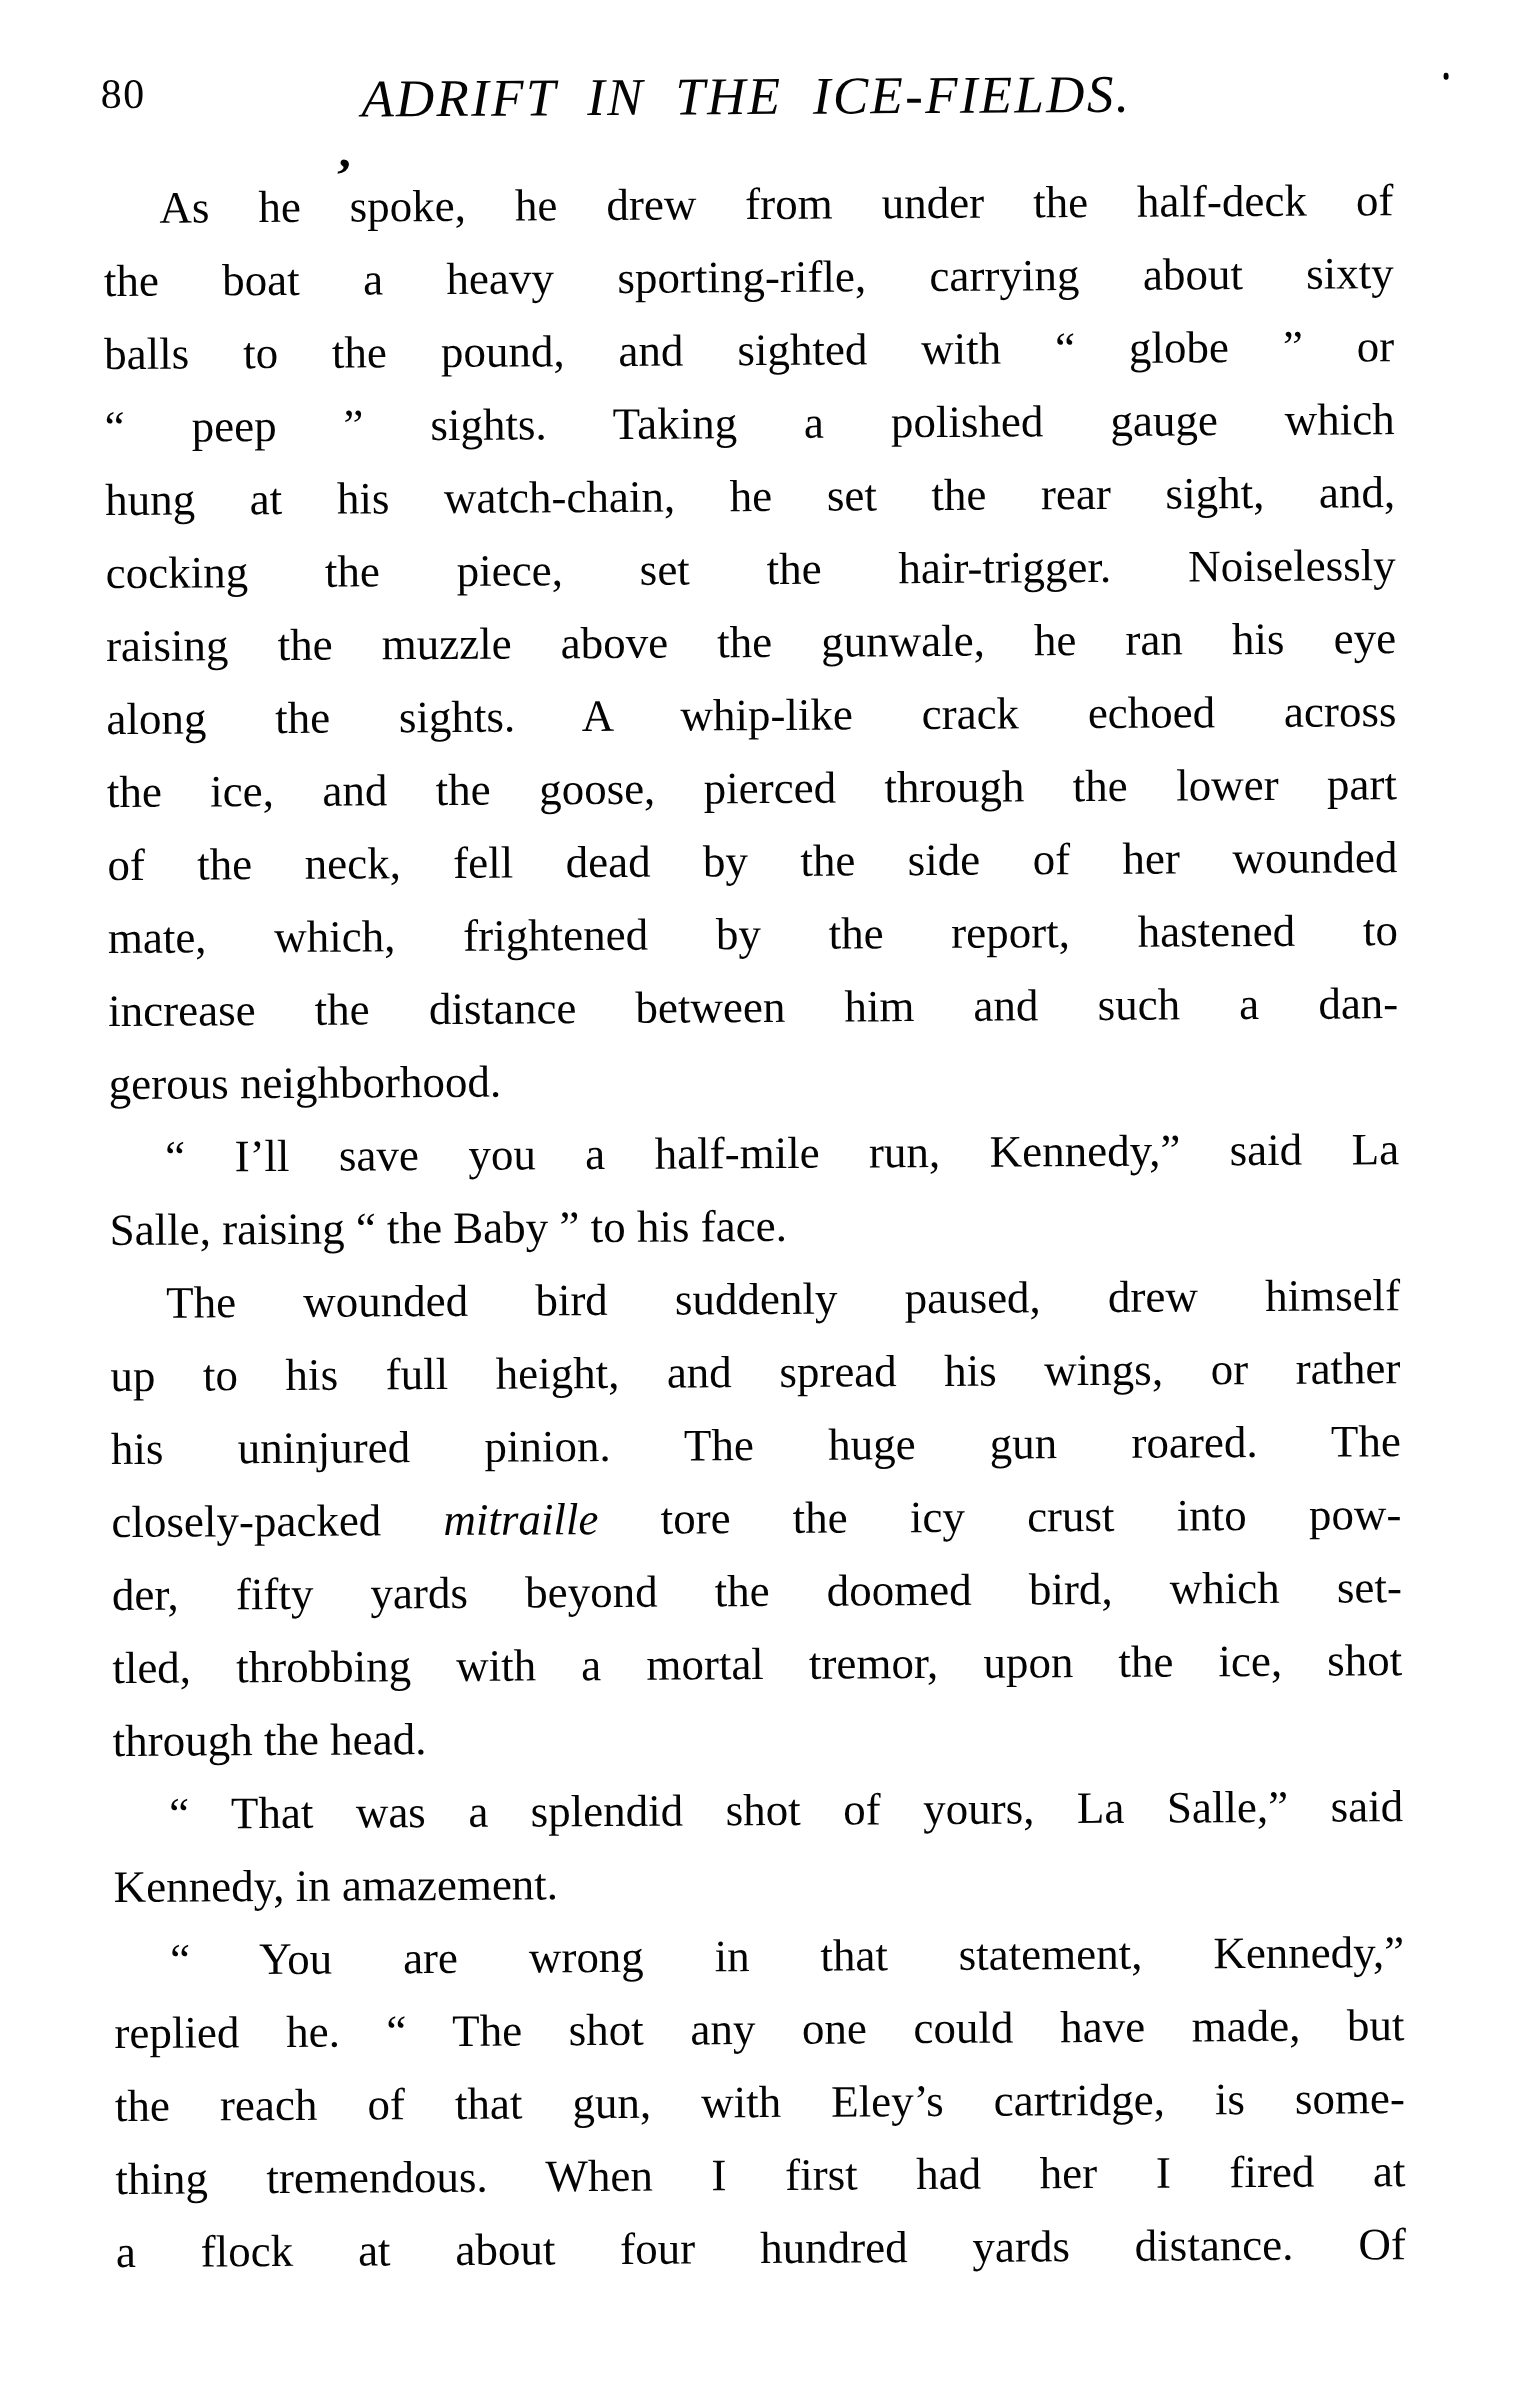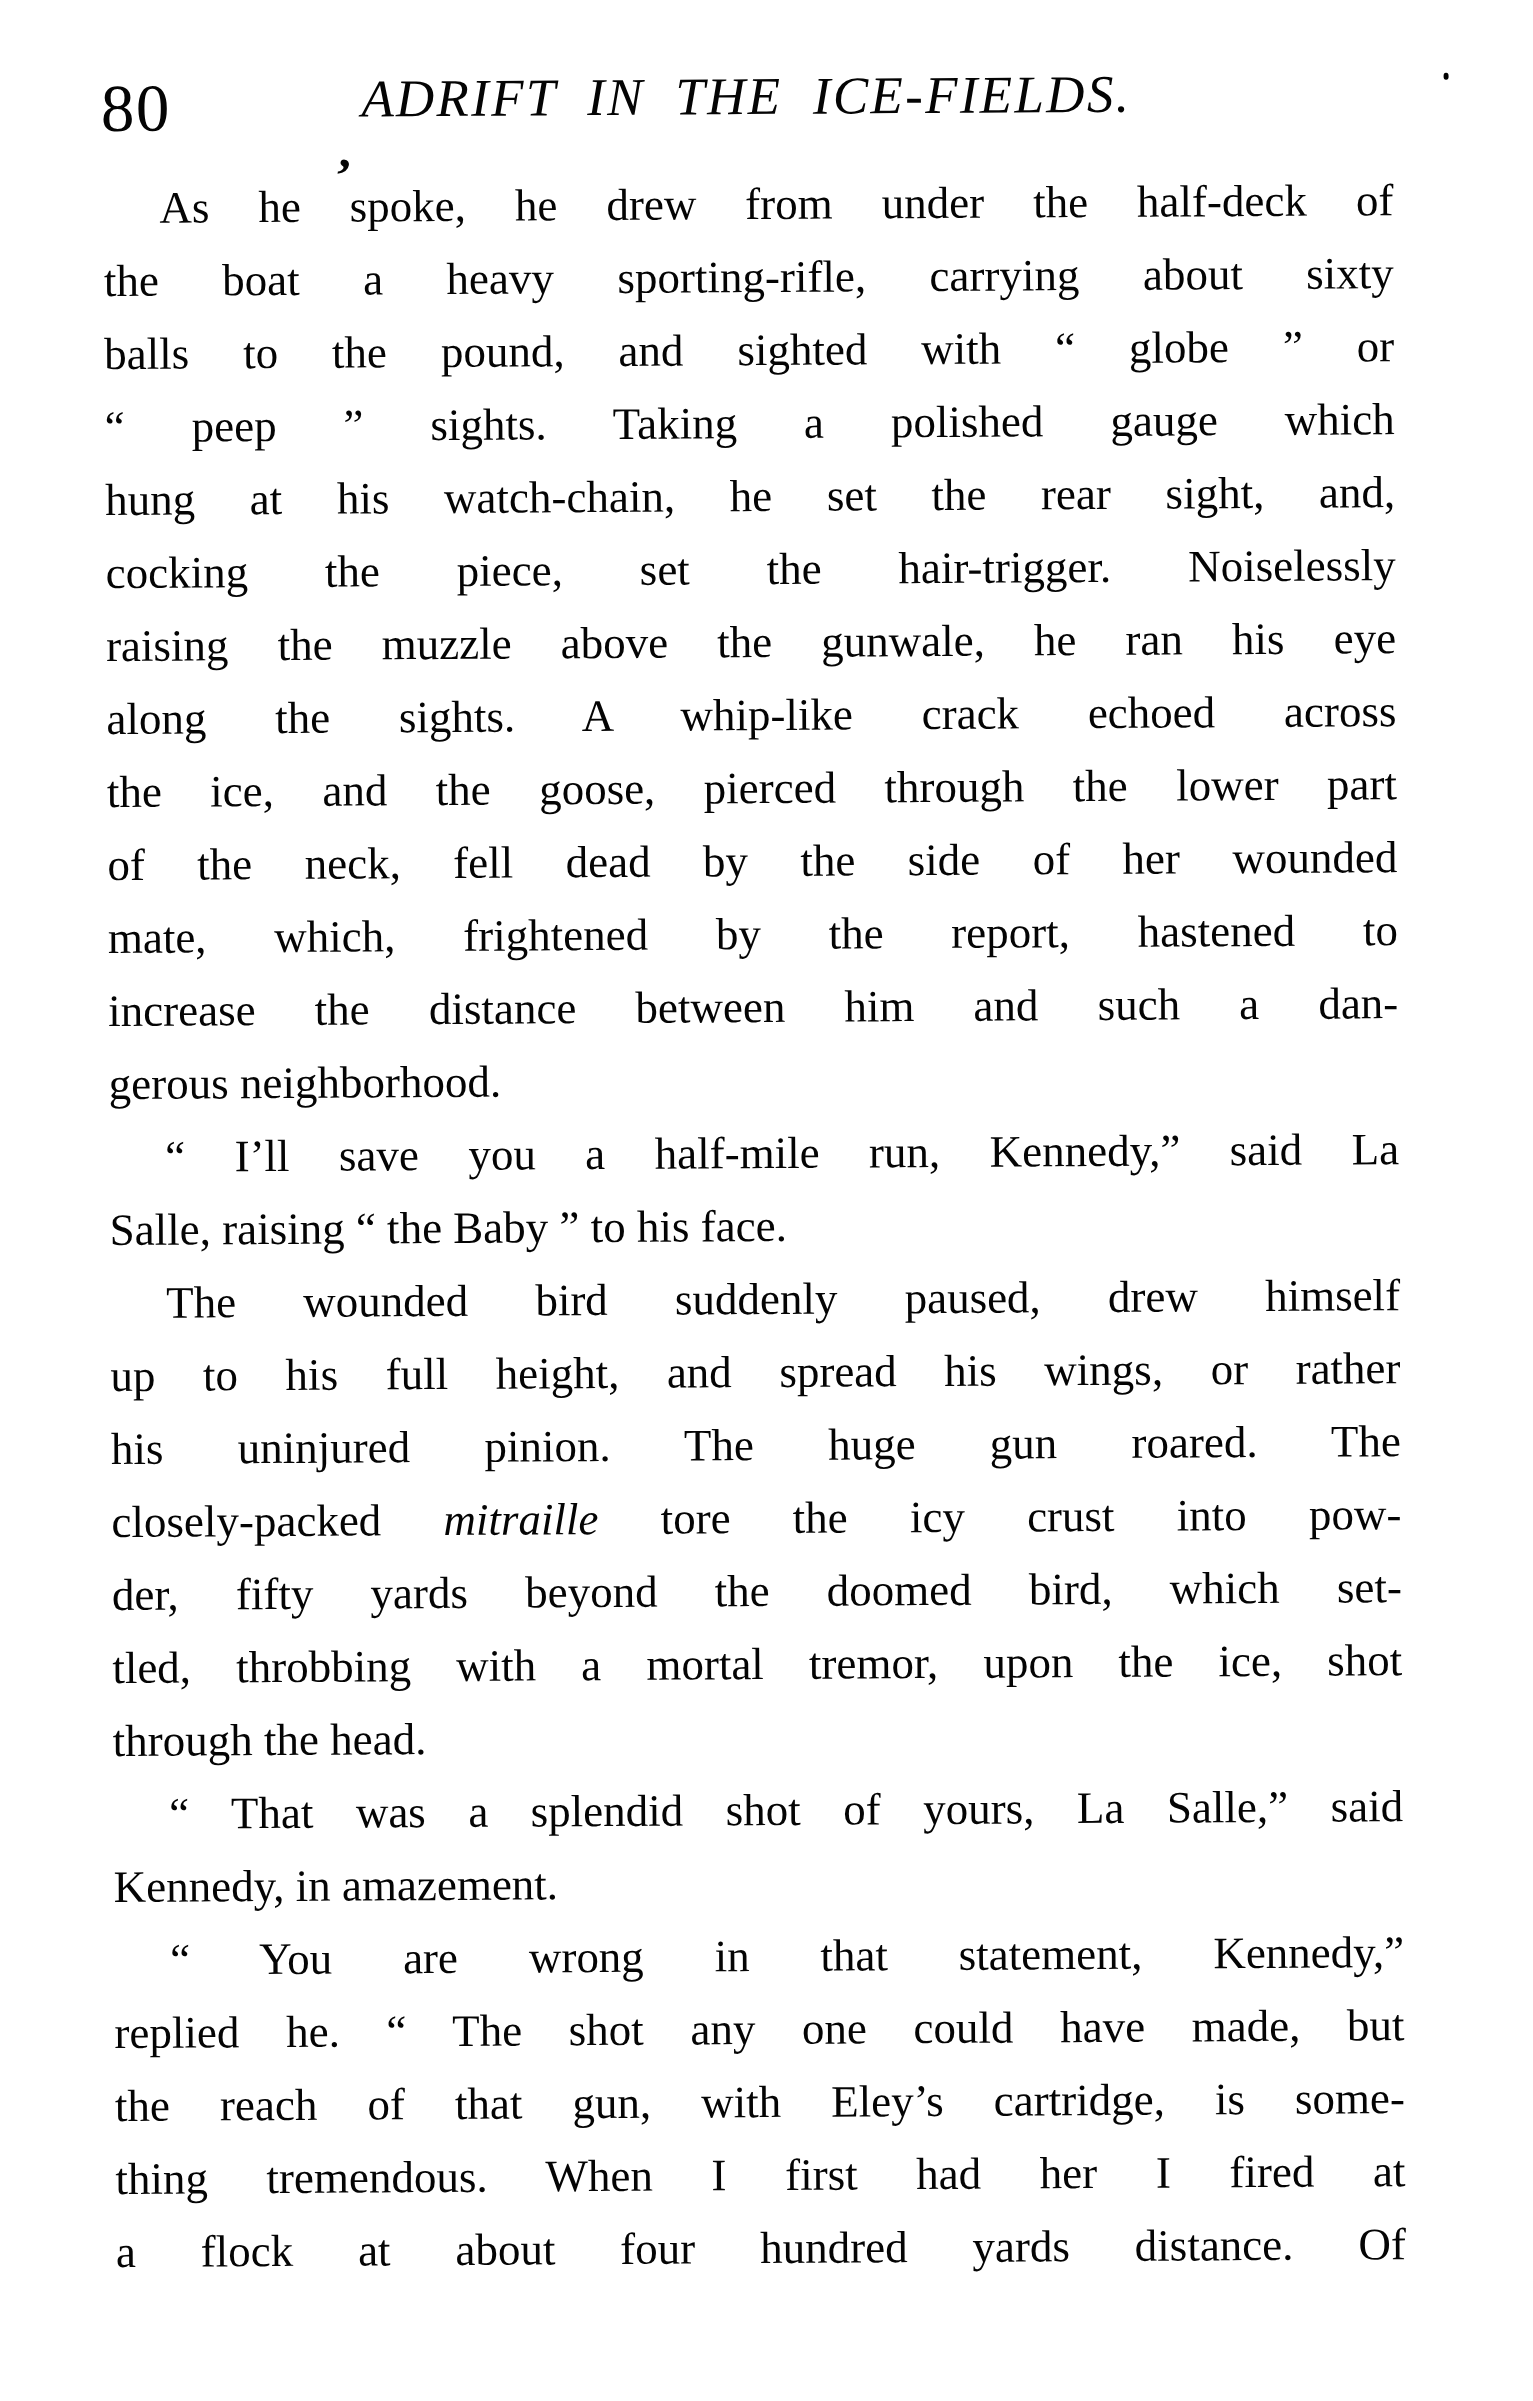--- a/index.html
+++ b/index.html
@@ -11,21 +11,21 @@
     font-family:"Liberation Serif", serif;
     color:#040404;
   }
   .rot{
     position:absolute;inset:0;
     transform:rotate(-0.35deg);
     transform-origin:767px 1128px;
   }
   .pageno{
     position:absolute;left:107px;top:66px;
-    font-size:67px;line-height:1.15;
+    font-size:42px;line-height:1.15;
     letter-spacing:1.5px;
   }
   .running-title{
     position:absolute;left:226px;top:66px;width:1053px;
     text-align:center;
     font-style:italic;
     font-size:53px;line-height:1.15;
     letter-spacing:2.3px;
     word-spacing:15px;
     white-space:nowrap;

